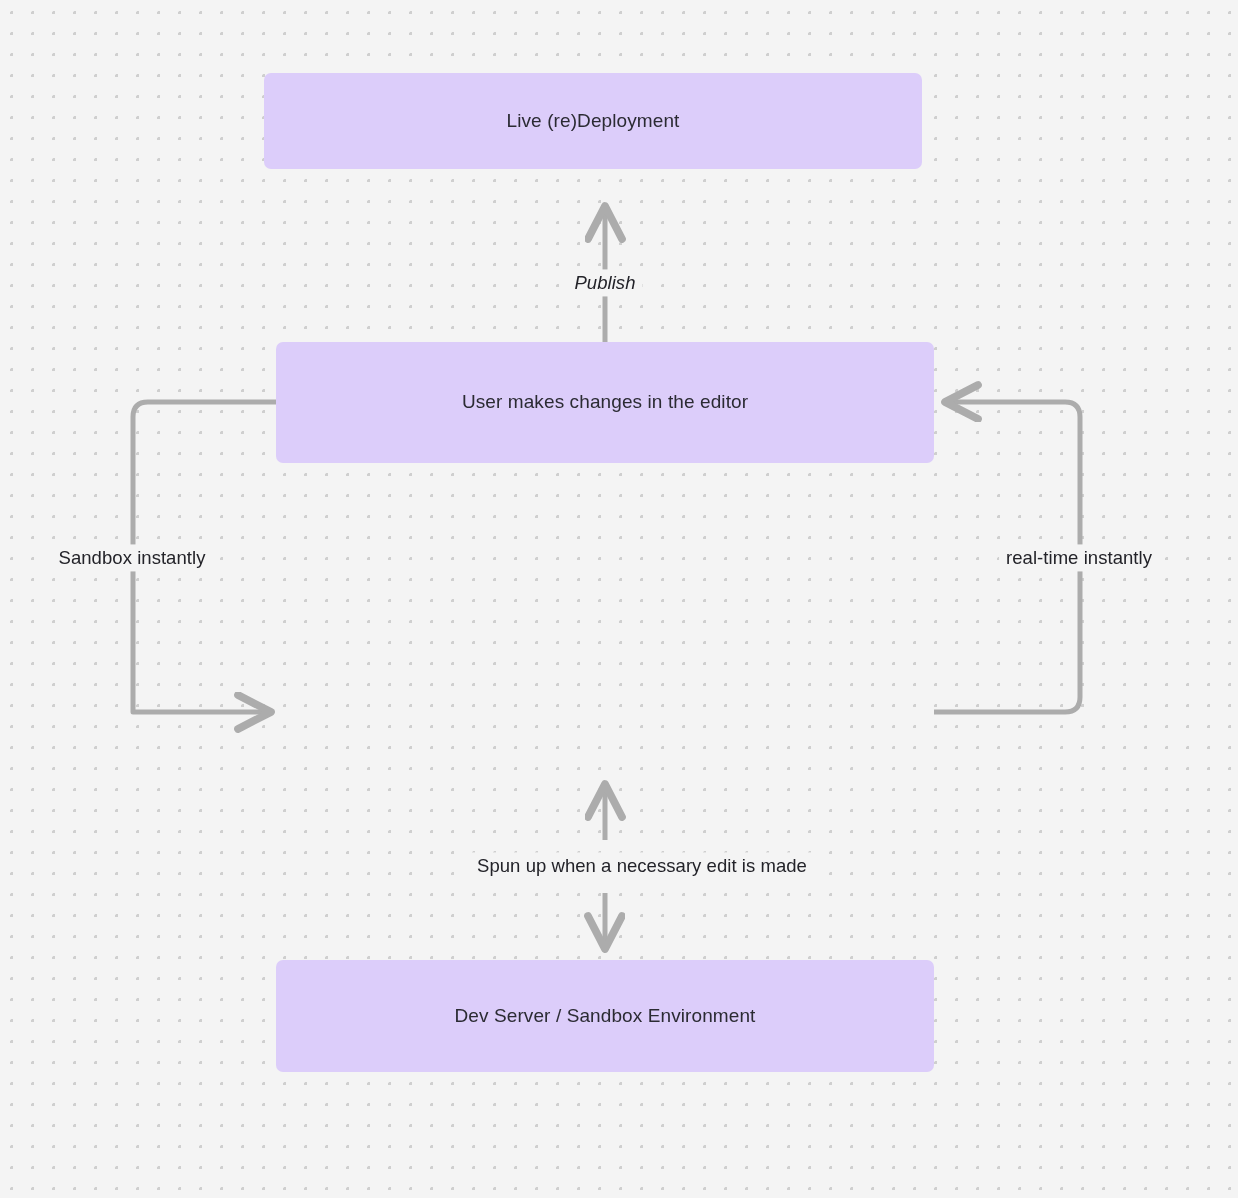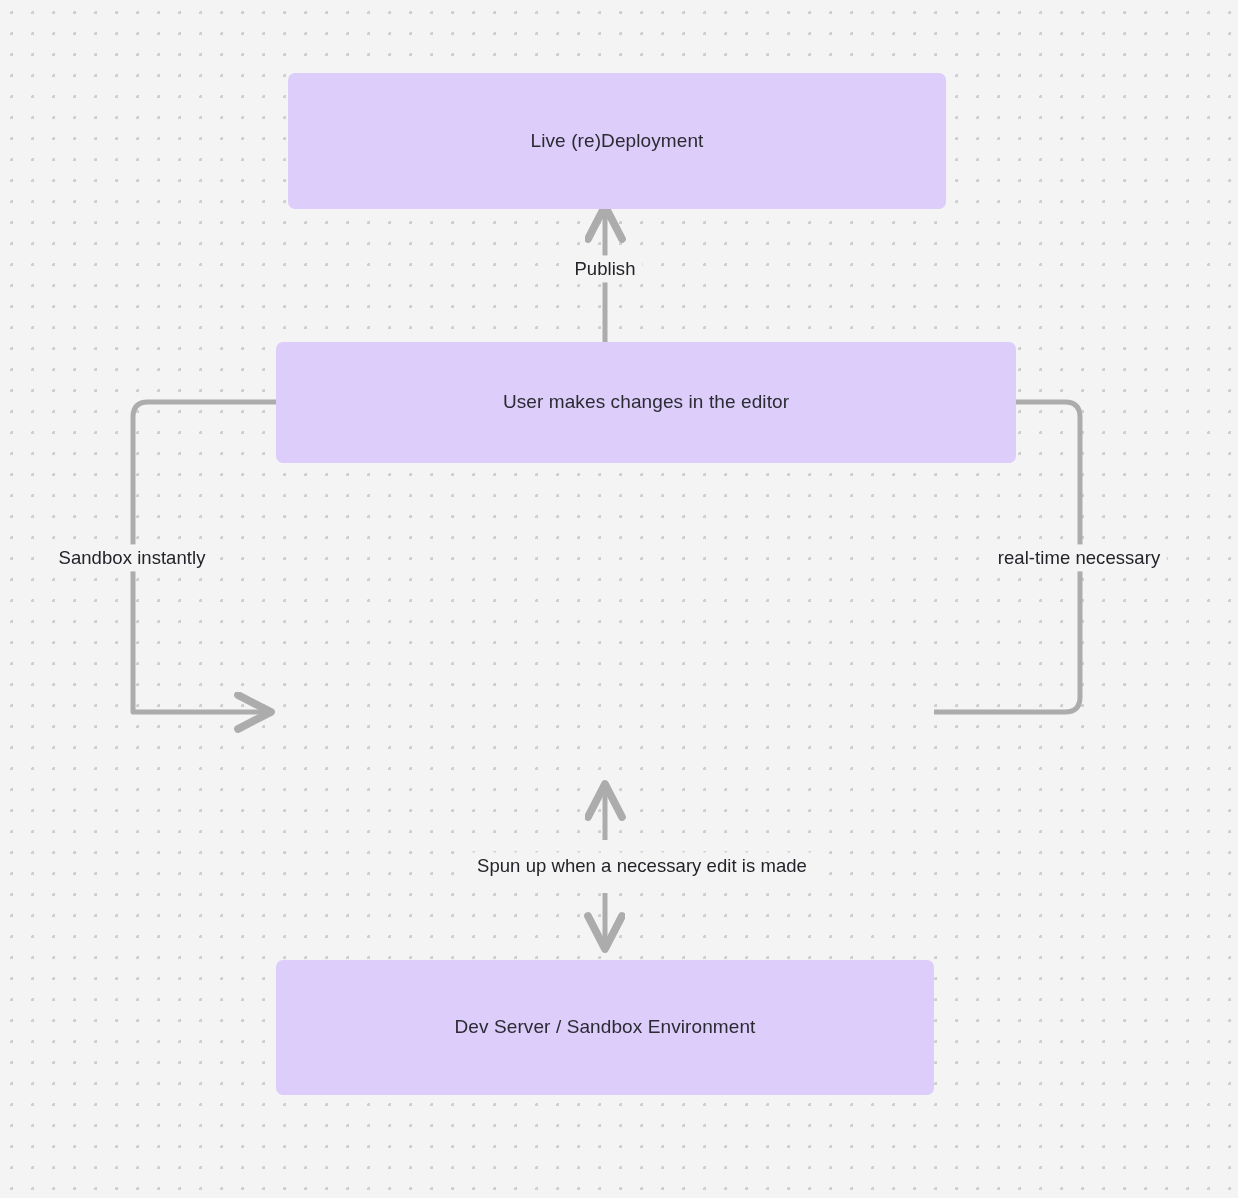--- a/index.html
+++ b/index.html
@@ -78,34 +78,34 @@
 
       <path d="M 276 402 L 148 402 Q 133 402 133 417 L 133 712 Q 133 712 148 712 L 270 712" marker-end="url(#arrowhead)"></path>
 
       <path d="M 934 712 L 1065 712 Q 1080 712 1080 697 L 1080 417 Q 1080 402 1065 402 L 946 402" marker-end="url(#arrowhead)"></path>
 
       <path d="M 605 840 L 605 785" marker-end="url(#arrowhead)"></path>
       <path d="M 605 893 L 605 948" marker-end="url(#arrowhead)"></path>
     </g>
   </svg>
 
-  <div class="node" style="left:288px; top:73px; width:658px; height:136px;">
+  <div class="node" style="left:264px; top:73px; width:658px; height:96px;">
     <span>Live (re)Deployment</span>
   </div>
 
-  <div class="node" style="left:276px; top:342px; width:740px; height:121px;">
+  <div class="node" style="left:276px; top:342px; width:658px; height:121px;">
     <span>User makes changes in the editor</span>
   </div>
 
 
-  <div class="node" style="left:276px; top:960px; width:658px; height:135px;">
+  <div class="node" style="left:276px; top:960px; width:658px; height:112px;">
     <span>Dev Server / Sandbox Environment</span>
   </div>
 
-  <div class="edge-label" style="left:605px; top:269px;">Publish</div>
+  <div class="edge-label" style="left:605px; top:283px;font-style:italic;">Publish</div>
 
   <div class="edge-label" style="left:132px; top:558px;">Sandbox instantly</div>
 
-  <div class="edge-label" style="left:1079px; top:558px;">real-time necessary</div>
+  <div class="edge-label" style="left:1079px; top:558px;">real-time instantly</div>
 
   <div class="edge-label" style="left:605px; top:866px;margin-left:37px;">Spun up when a necessary edit is made</div>
 
 </div>
 
 </body></html>

